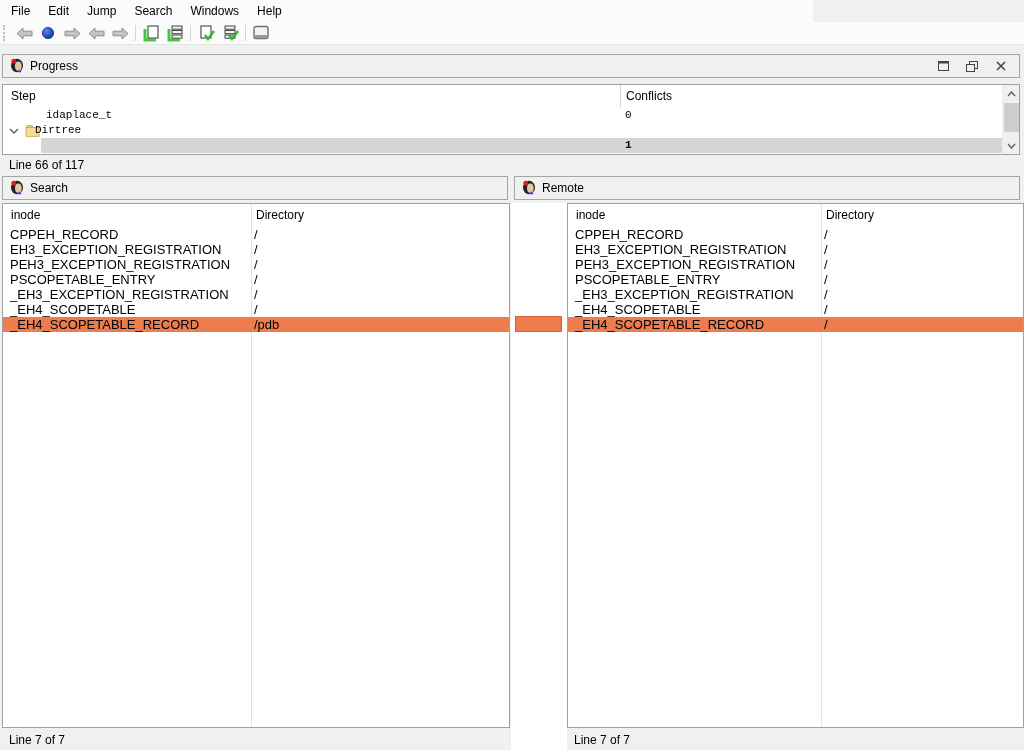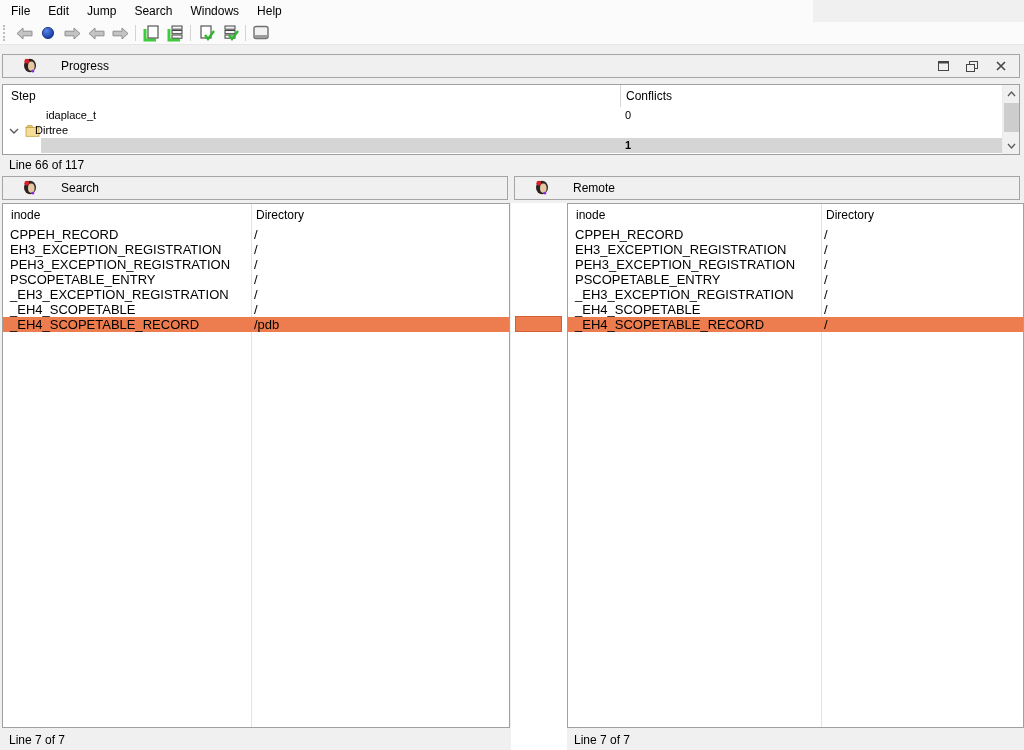--- a/index.html
+++ b/index.html
@@ -24,21 +24,21 @@
     background:#fbfbfb; display:flex; align-items:center;
     border-bottom:1px solid #e6e6e6;
   }
   .grip { width:5px; height:16px; border-left:2px dotted #bdbdbd; margin:0 4px 0 3px; }
   .tb-btn { width:24px; height:21px; display:flex; align-items:center; justify-content:center; }
   .tb-sep { width:1px; height:16px; background:#d4d4d4; margin:0 3px; }
   
   .panel-title {
     position:absolute; height:24px; background:#f0f0f0;
     border:1px solid #a5a5a5; display:flex; align-items:center;
-    padding-left:19px; gap:23px;
+    padding-left:6px; gap:5px;
   }
   .win-buttons { position:absolute; right:10px; top:0; height:22px; display:flex; align-items:center; gap:13px; }
   .win-btn { width:16px; height:16px; display:flex; align-items:center; justify-content:center; }
   
   .table {
     position:absolute; background:#fff; border:1px solid #a0a0a0;
   }
   .thead { position:relative; height:22px; }
   .th { position:absolute; top:4px; font-size:12px; white-space:nowrap; }
   .col-div { position:absolute; top:0; bottom:0; width:1px; background:#e3e3e3; }
@@ -46,21 +46,21 @@
   .rows { position:absolute; left:0; right:0; top:23px; }
   .row { position:relative; height:15px; line-height:15px; font-size:13px; white-space:nowrap; }
   .row .inode { position:absolute; left:7px; }
   .row .dir   { position:absolute; }
   .local-table .row .dir { left:251px; }
   .remote-table .row .dir { left:256px; }
   .local-table .col-div { left:248px; }
   .remote-table .col-div { left:253px; }
   .row.selected { background:#ED7D4F; }
   
-  .tree-row { position:absolute; left:0; right:17px; height:15px; line-height:15px; font-size:11px; }
+  .tree-row { position:absolute; left:0; right:17px; height:15px; line-height:15px; font-size:11px;font-family:Liberation Mono, monospace; }
   .tree-label { position:absolute; white-space:nowrap; }
   .tree-sel { position:absolute; left:38px; right:17px; top:53px; height:15px; background:#d5d5d5; }
   .bold { font-weight:bold; }
   .conflict-val { position:absolute; left:622px; font-size:11px; }
   
   .vscroll {
     position:absolute; top:0; bottom:0; right:0; width:17px;
     background:#f0f0f0; border-left:1px solid #ececec;
   }
   .vscroll .arrow { position:absolute; left:0; width:17px; height:17px; display:flex; align-items:center; justify-content:center; }

